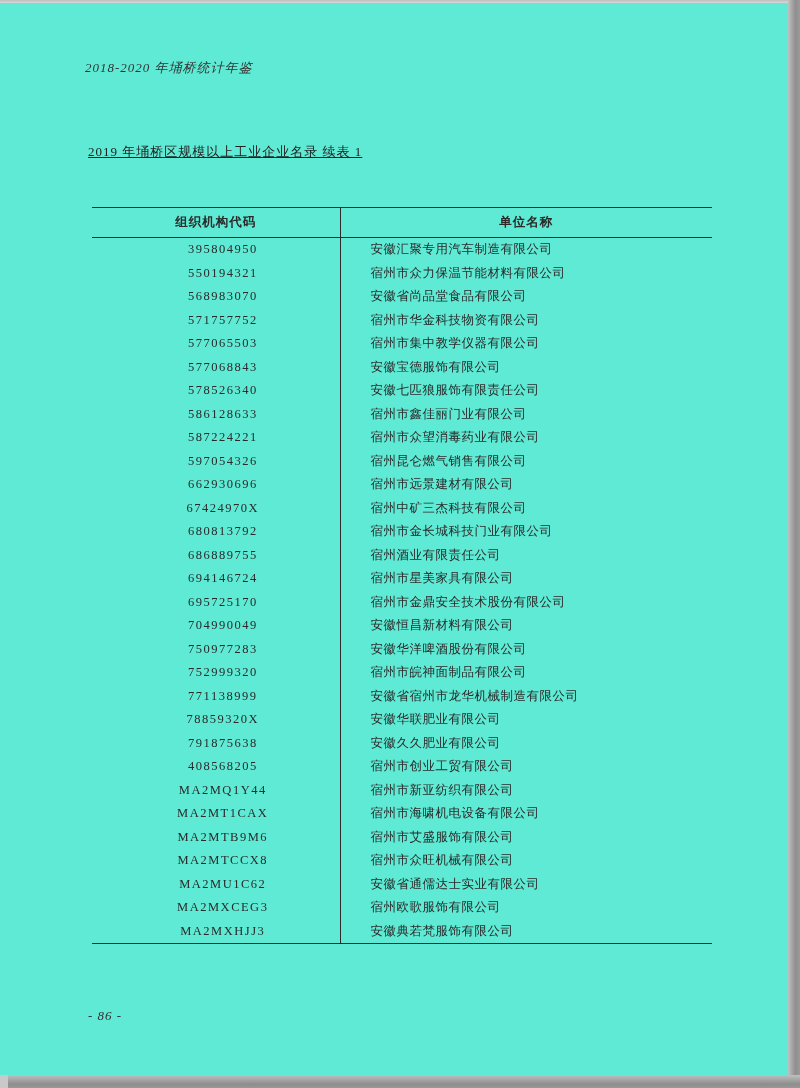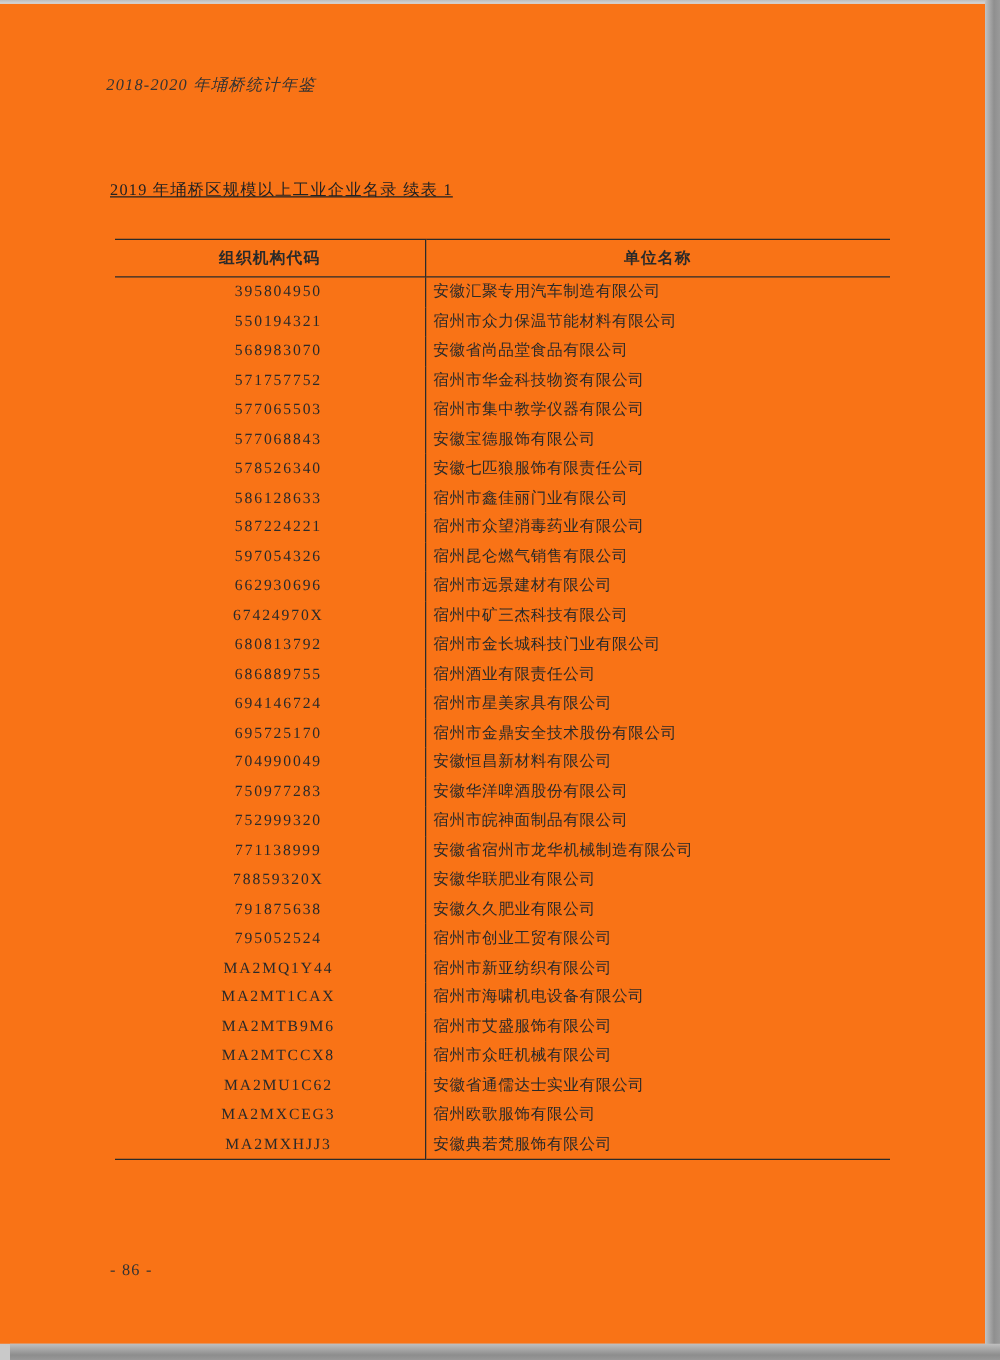--- a/index.html
+++ b/index.html
@@ -14,21 +14,21 @@
     height: 1088px;
     background: #c9c9c9;
     overflow: hidden;
   }
   .page {
     position: absolute;
     left: 0;
     top: 3px;
     width: 788px;
     height: 1072px;
-    background: #f97316;
+    background: #5eead4;
     color: #2a2a2a;
   }
   .shadow-top {
     position: absolute;
     left: 0; top: 0;
     width: 100%; height: 3px;
     background: linear-gradient(to bottom, #bdbdbd, #d8d8d8);
   }
   .shadow-right {
     position: absolute;
@@ -56,21 +56,21 @@
     left: 88px;
     top: 140px;
     font-size: 13px;
     letter-spacing: 1px;
     color: #222;
     text-decoration: underline;
   }
   table.directory-table {
     position: absolute;
     left: 92px;
-    top: 188px;
+    top: 204px;
     width: 620px;
     border-collapse: collapse;
     table-layout: fixed;
     border-top: 1.5px solid #2b2b2b;
     border-bottom: 1.5px solid #2b2b2b;
     font-size: 12.5px;
   }
   .directory-table col.col-code { width: 248px; }
   .directory-table col.col-name { width: 372px; }
   .directory-table th {
@@ -94,30 +94,31 @@
     white-space: nowrap;
     overflow: hidden;
   }
   .directory-table td.code-cell {
     padding-left: 14px;
     letter-spacing: 1.5px;
     font-size: 12.5px;
     text-align: center;
   }
   .directory-table td.name-cell {
-    padding-left: 6px;
+    padding-left: 30px;
     letter-spacing: 0.5px;
   }
   .page-number {
     position: absolute;
     left: 88px;
     top: 1005px;
     font-size: 13px;
     letter-spacing: 1px;
     color: #333;
+    font-style: italic;
   }
 </style>
 </head>
 <body>
 
 <div class="canvas">
   <div class="page">
 
     <div class="book-header">2018-2020 年埇桥统计年鉴</div>
 
@@ -217,21 +218,21 @@
           </tr>
           <tr>
             <td class="code-cell">78859320X</td>
             <td class="name-cell">安徽华联肥业有限公司</td>
           </tr>
           <tr>
             <td class="code-cell">791875638</td>
             <td class="name-cell">安徽久久肥业有限公司</td>
           </tr>
           <tr>
-            <td class="code-cell">795052524</td>
+            <td class="code-cell">408568205</td>
             <td class="name-cell">宿州市创业工贸有限公司</td>
           </tr>
           <tr>
             <td class="code-cell">MA2MQ1Y44</td>
             <td class="name-cell">宿州市新亚纺织有限公司</td>
           </tr>
           <tr>
             <td class="code-cell">MA2MT1CAX</td>
             <td class="name-cell">宿州市海啸机电设备有限公司</td>
           </tr>

